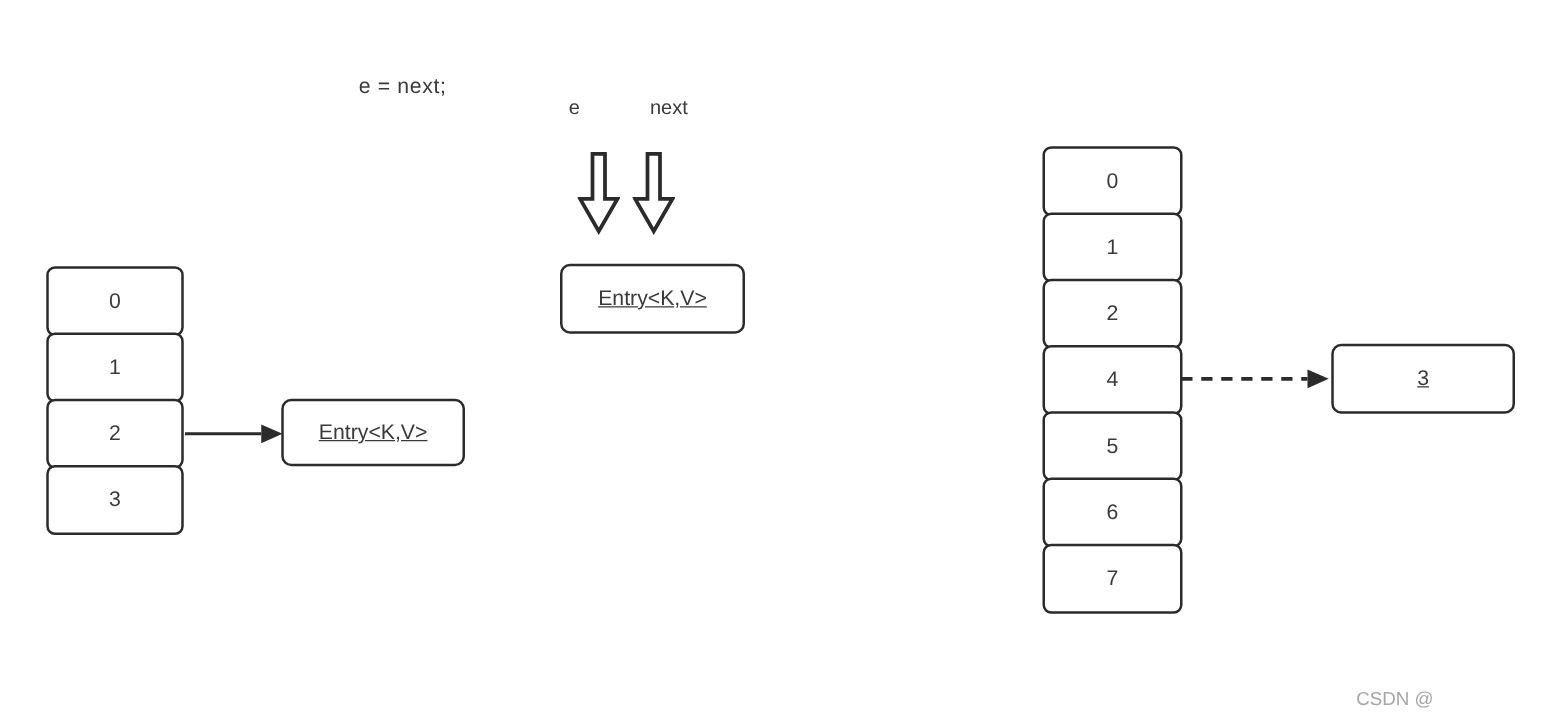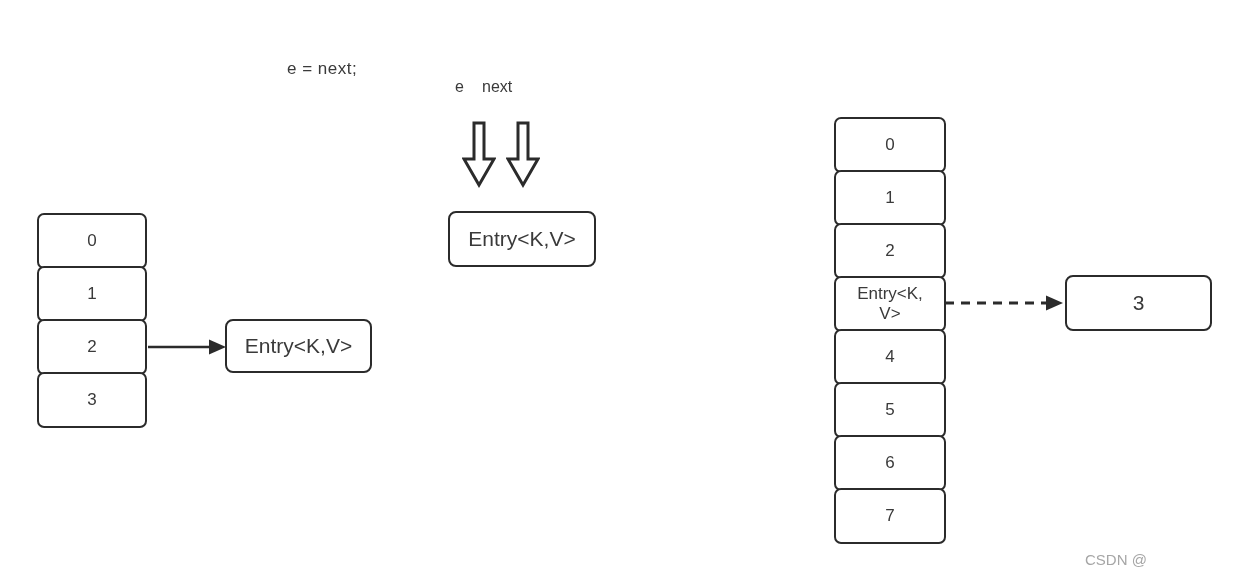--- a/index.html
+++ b/index.html
@@ -14,21 +14,21 @@
 
   .code-text {
     position:absolute; left:287px; top:59px;
     font-size:17px; color:#3a3a3a; letter-spacing:0.5px;
   }
   .ptr-label {
     position:absolute; top:78px;
     font-size:16px; color:#3a3a3a;
   }
   .ptr-label.e    { left:455px; }
-  .ptr-label.next { left:482px; }
+  .ptr-label.next { left:520px; }
 
   .block-arrow { position:absolute; top:121px; }
   .block-arrow.a1 { left:462px; }
   .block-arrow.a2 { left:506px; }
 
   .array { position:absolute; }
   .array.left  { left:37px;  top:213px; width:110px; }
   .array.right { left:834px; top:117px; width:112px; }
   .cell {
     box-sizing:border-box;
@@ -45,21 +45,21 @@
   }
   .cell:first-child { margin-top:0; }
 
   .node-box {
     position:absolute;
     box-sizing:border-box;
     border:2.5px solid #2b2b2b;
     border-radius:8px;
     background:#ffffff;
     display:flex; align-items:center; justify-content:center;
-    font-size:21px; color:#3a3a3a;
+    font-size:17px; color:#3a3a3a;text-decoration:underline;
   }
   .node-box.mid    { left:448px;  top:211px; width:148px; height:56px; }
   .node-box.leftE  { left:225px;  top:319px; width:147px; height:54px; }
   .node-box.target { left:1065px; top:275px; width:147px; height:56px; }
 
   .conn { position:absolute; }
   .conn.solid  { left:147px; top:337px; }
   .conn.dashed { left:944px; top:293px; }
 
   .watermark {
@@ -100,22 +100,20 @@
     <line x1="1" y1="10" x2="62" y2="10" stroke="#2b2b2b" stroke-width="2.5"></line>
     <polygon points="62,2.5 79,10 62,17.5" fill="#2b2b2b"></polygon>
   </svg>
 
   <div class="node-box leftE">Entry&lt;K,V&gt;</div>
 
   <div class="array right">
       <div class="cell">0</div>
       <div class="cell">1</div>
       <div class="cell">2</div>
-      <div class="cell">Entry&lt;K,
-V&gt;</div>
       <div class="cell">4</div>
       <div class="cell">5</div>
       <div class="cell">6</div>
       <div class="cell">7</div>
     </div>
 
   <svg class="conn dashed" width="124" height="20" viewBox="0 0 124 20">
     <line x1="1" y1="10" x2="102" y2="10" stroke="#2b2b2b" stroke-width="3" stroke-dasharray="9 7"></line>
     <polygon points="102,2.5 119,10 102,17.5" fill="#2b2b2b"></polygon>
   </svg>

